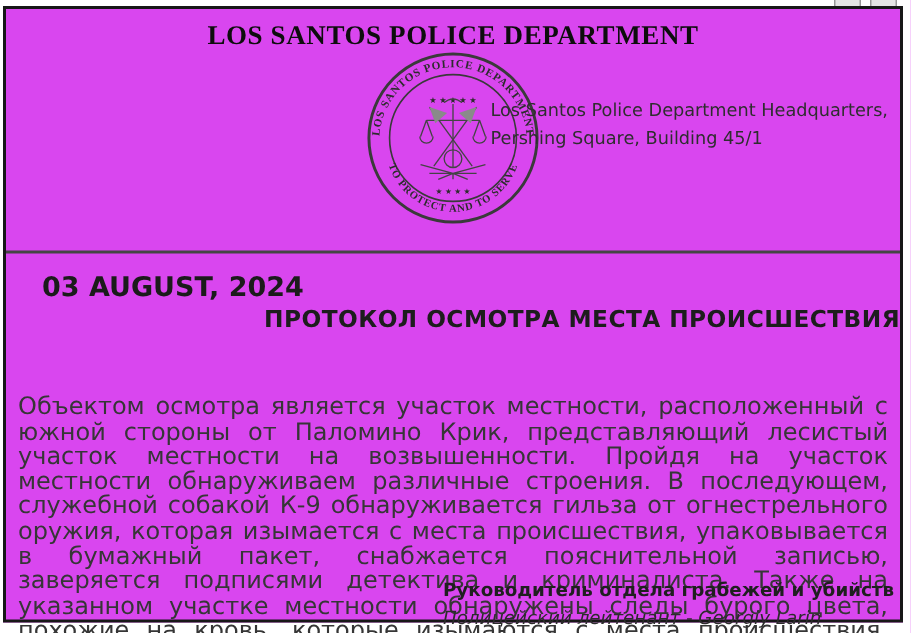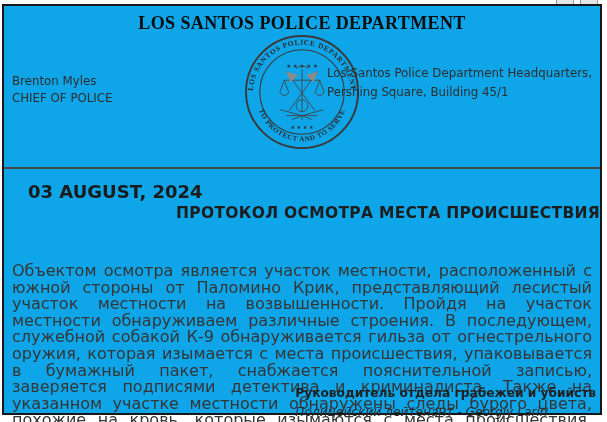--- a/index.html
+++ b/index.html
@@ -8,21 +8,21 @@
 
   .win-btn {
     position: absolute; top: 0; height: 5px; width: 18px;
     background: #e4e4e4; border: 1px solid #979797; border-top: none;
   }
   .win-btn.b1 { left: 556px; }
   .win-btn.b2 { left: 580px; }
 
   .doc {
     position: absolute; left: 2px; top: 4px; width: 600px; height: 411px;
-    border: 2px solid #171717; background: #0ea5e9;
+    border: 2px solid #171717; background: #d946ef;
   }
 
   .doc-title {
     position: absolute; top: 7px; left: 0; width: 100%;
     text-align: center;
     font-family: "Liberation Serif", "DejaVu Serif", serif;
     font-weight: bold; font-size: 18px; letter-spacing: 0.4px;
     color: #0d0d0d;
   }
 
@@ -77,24 +77,20 @@
 </head>
 <body>
 
 <div class="win-btn b1"></div>
 <div class="win-btn b2"></div>
 
 <div class="doc">
 
   <div class="doc-title">LOS SANTOS POLICE DEPARTMENT</div>
 
-  <div class="officer">
-    <div>Brenton Myles</div>
-    <div>CHIEF OF POLICE</div>
-  </div>
 
   <div class="seal-wrap">
     <svg width="118" height="118" viewBox="0 0 120 120">
       <circle cx="60" cy="60" r="57" fill="none" stroke="#3a3a3a" stroke-width="2"></circle>
       <circle cx="60" cy="60" r="43" fill="none" stroke="#3a3a3a" stroke-width="1.1"></circle>
       <defs>
         <path id="arcTop" d="M 10 62 A 50 50 0 0 1 110 62"></path>
         <path id="arcBottom" d="M 14 64 A 46 46 0 0 0 106 64"></path>
       </defs>
       <text font-family="Liberation Serif, DejaVu Serif, serif" font-size="7.6" font-weight="bold" fill="#2c2c2c" letter-spacing="0.6" text-anchor="middle">

